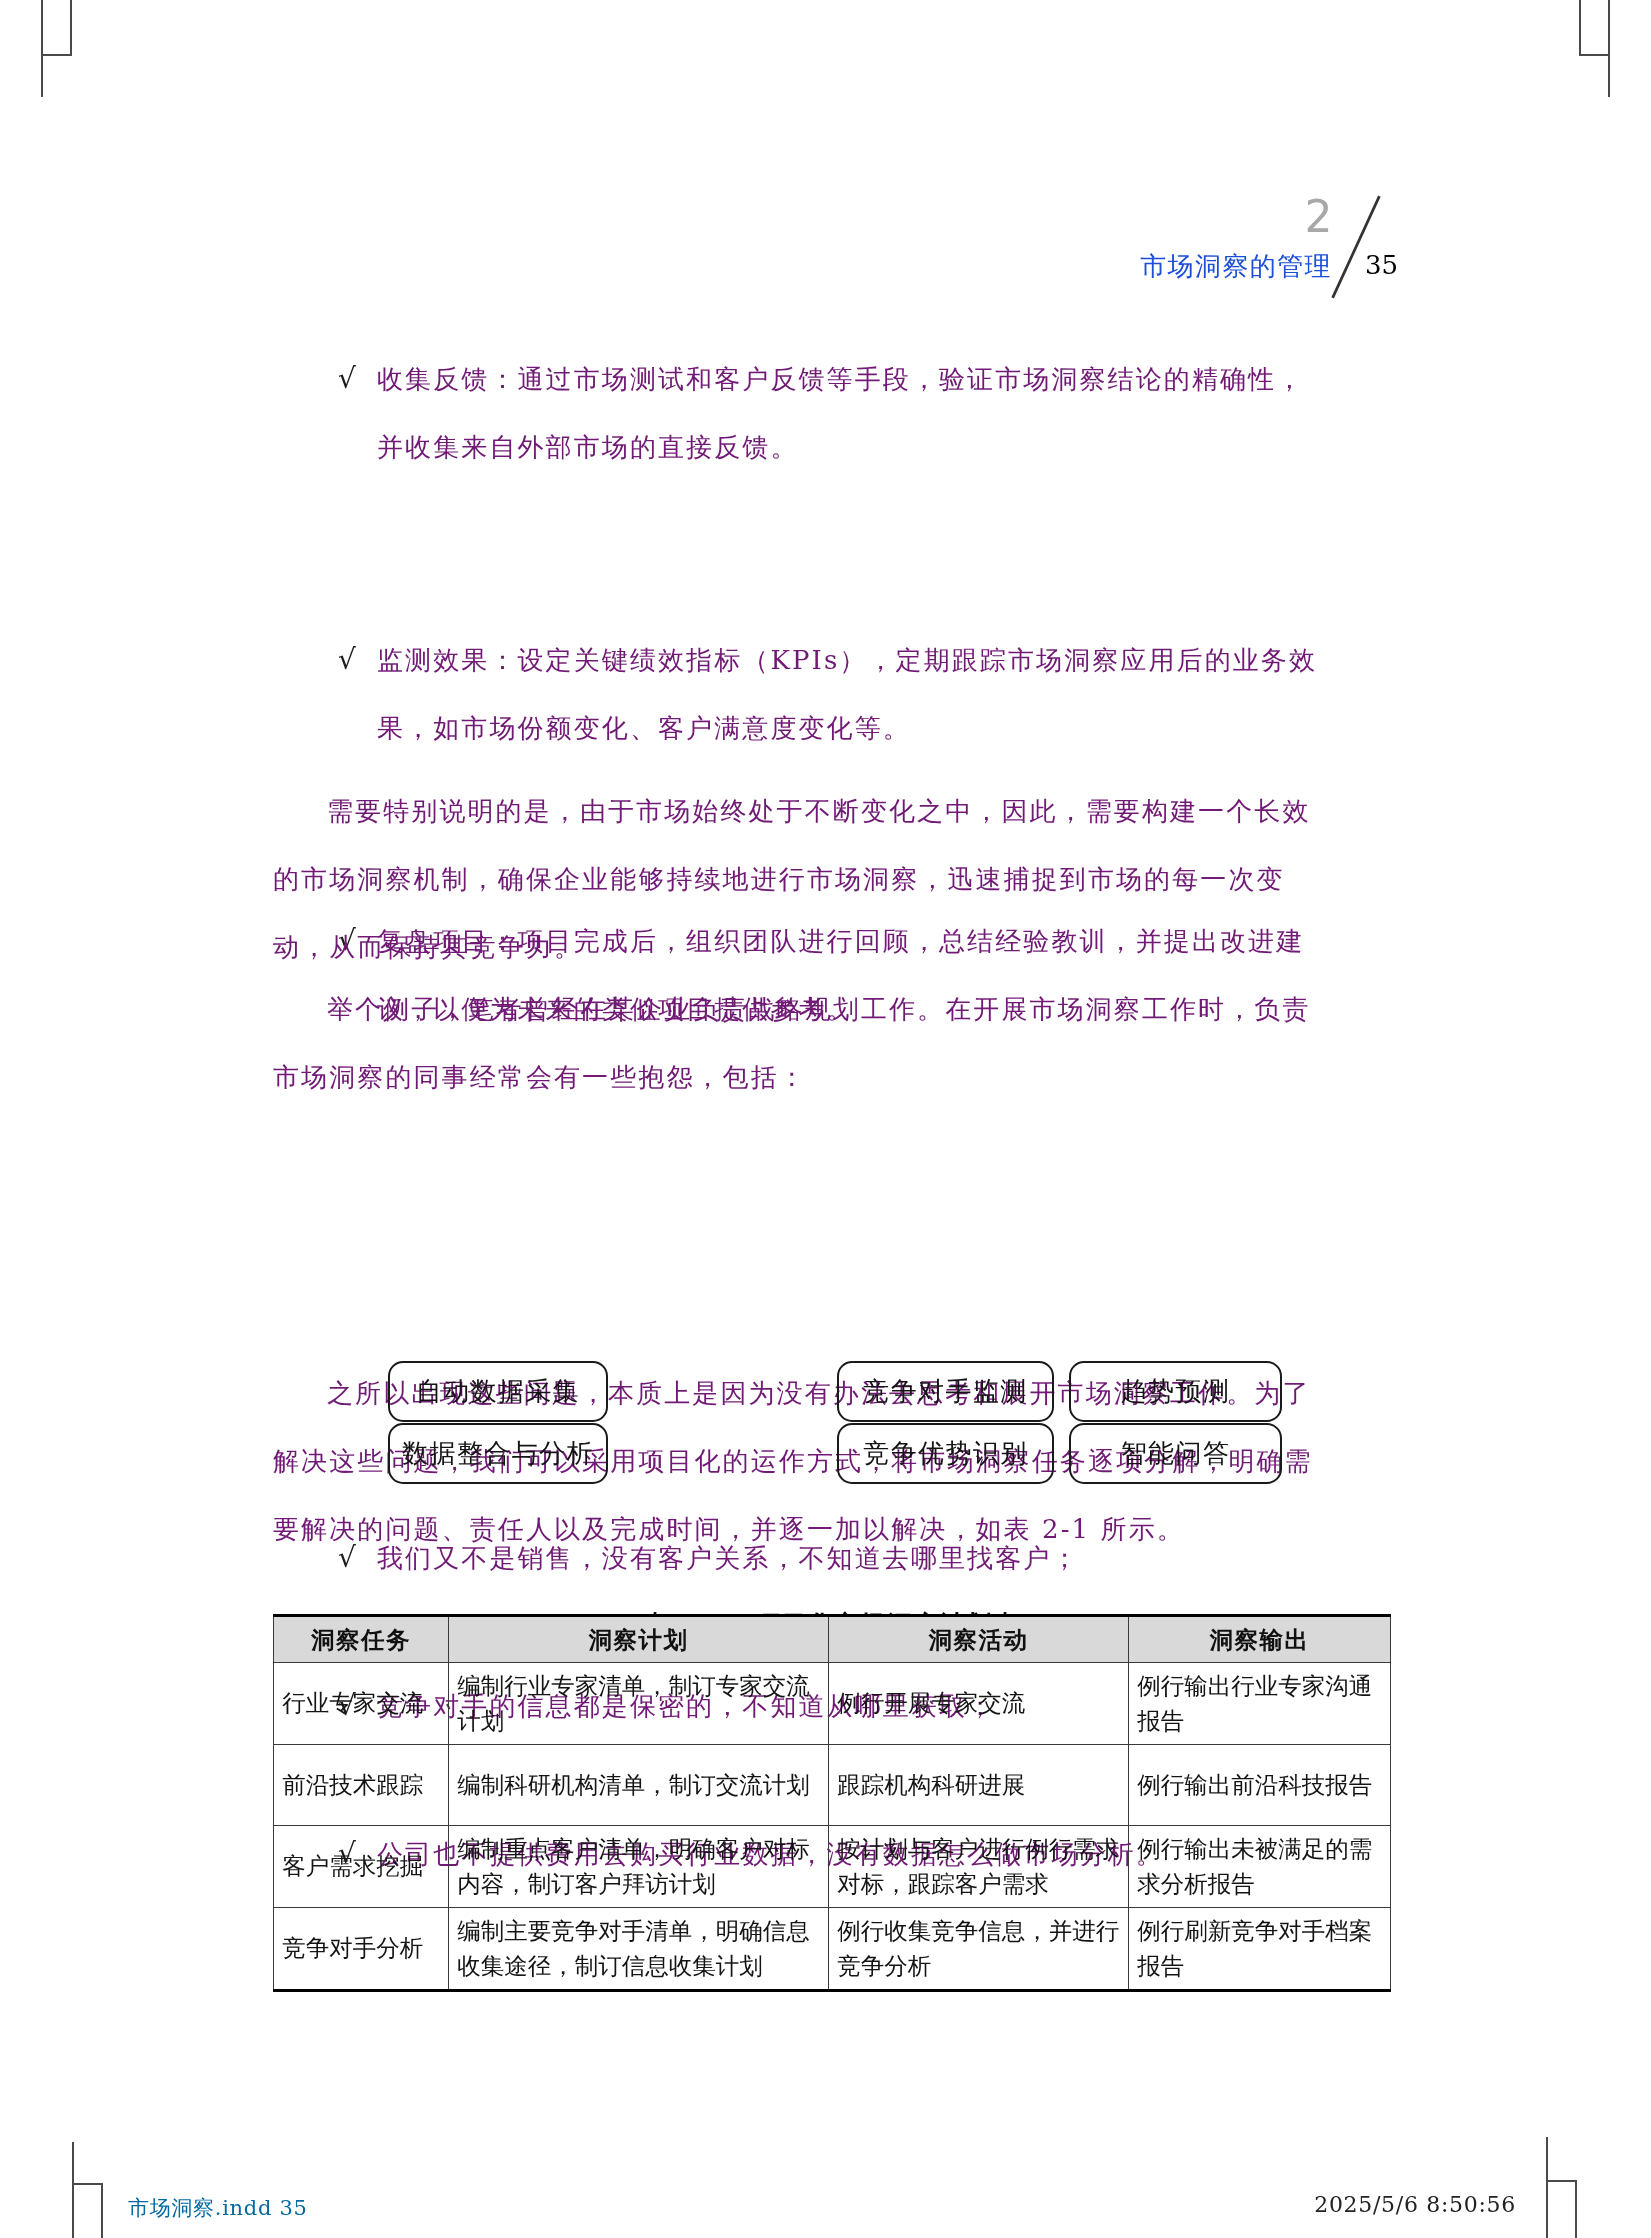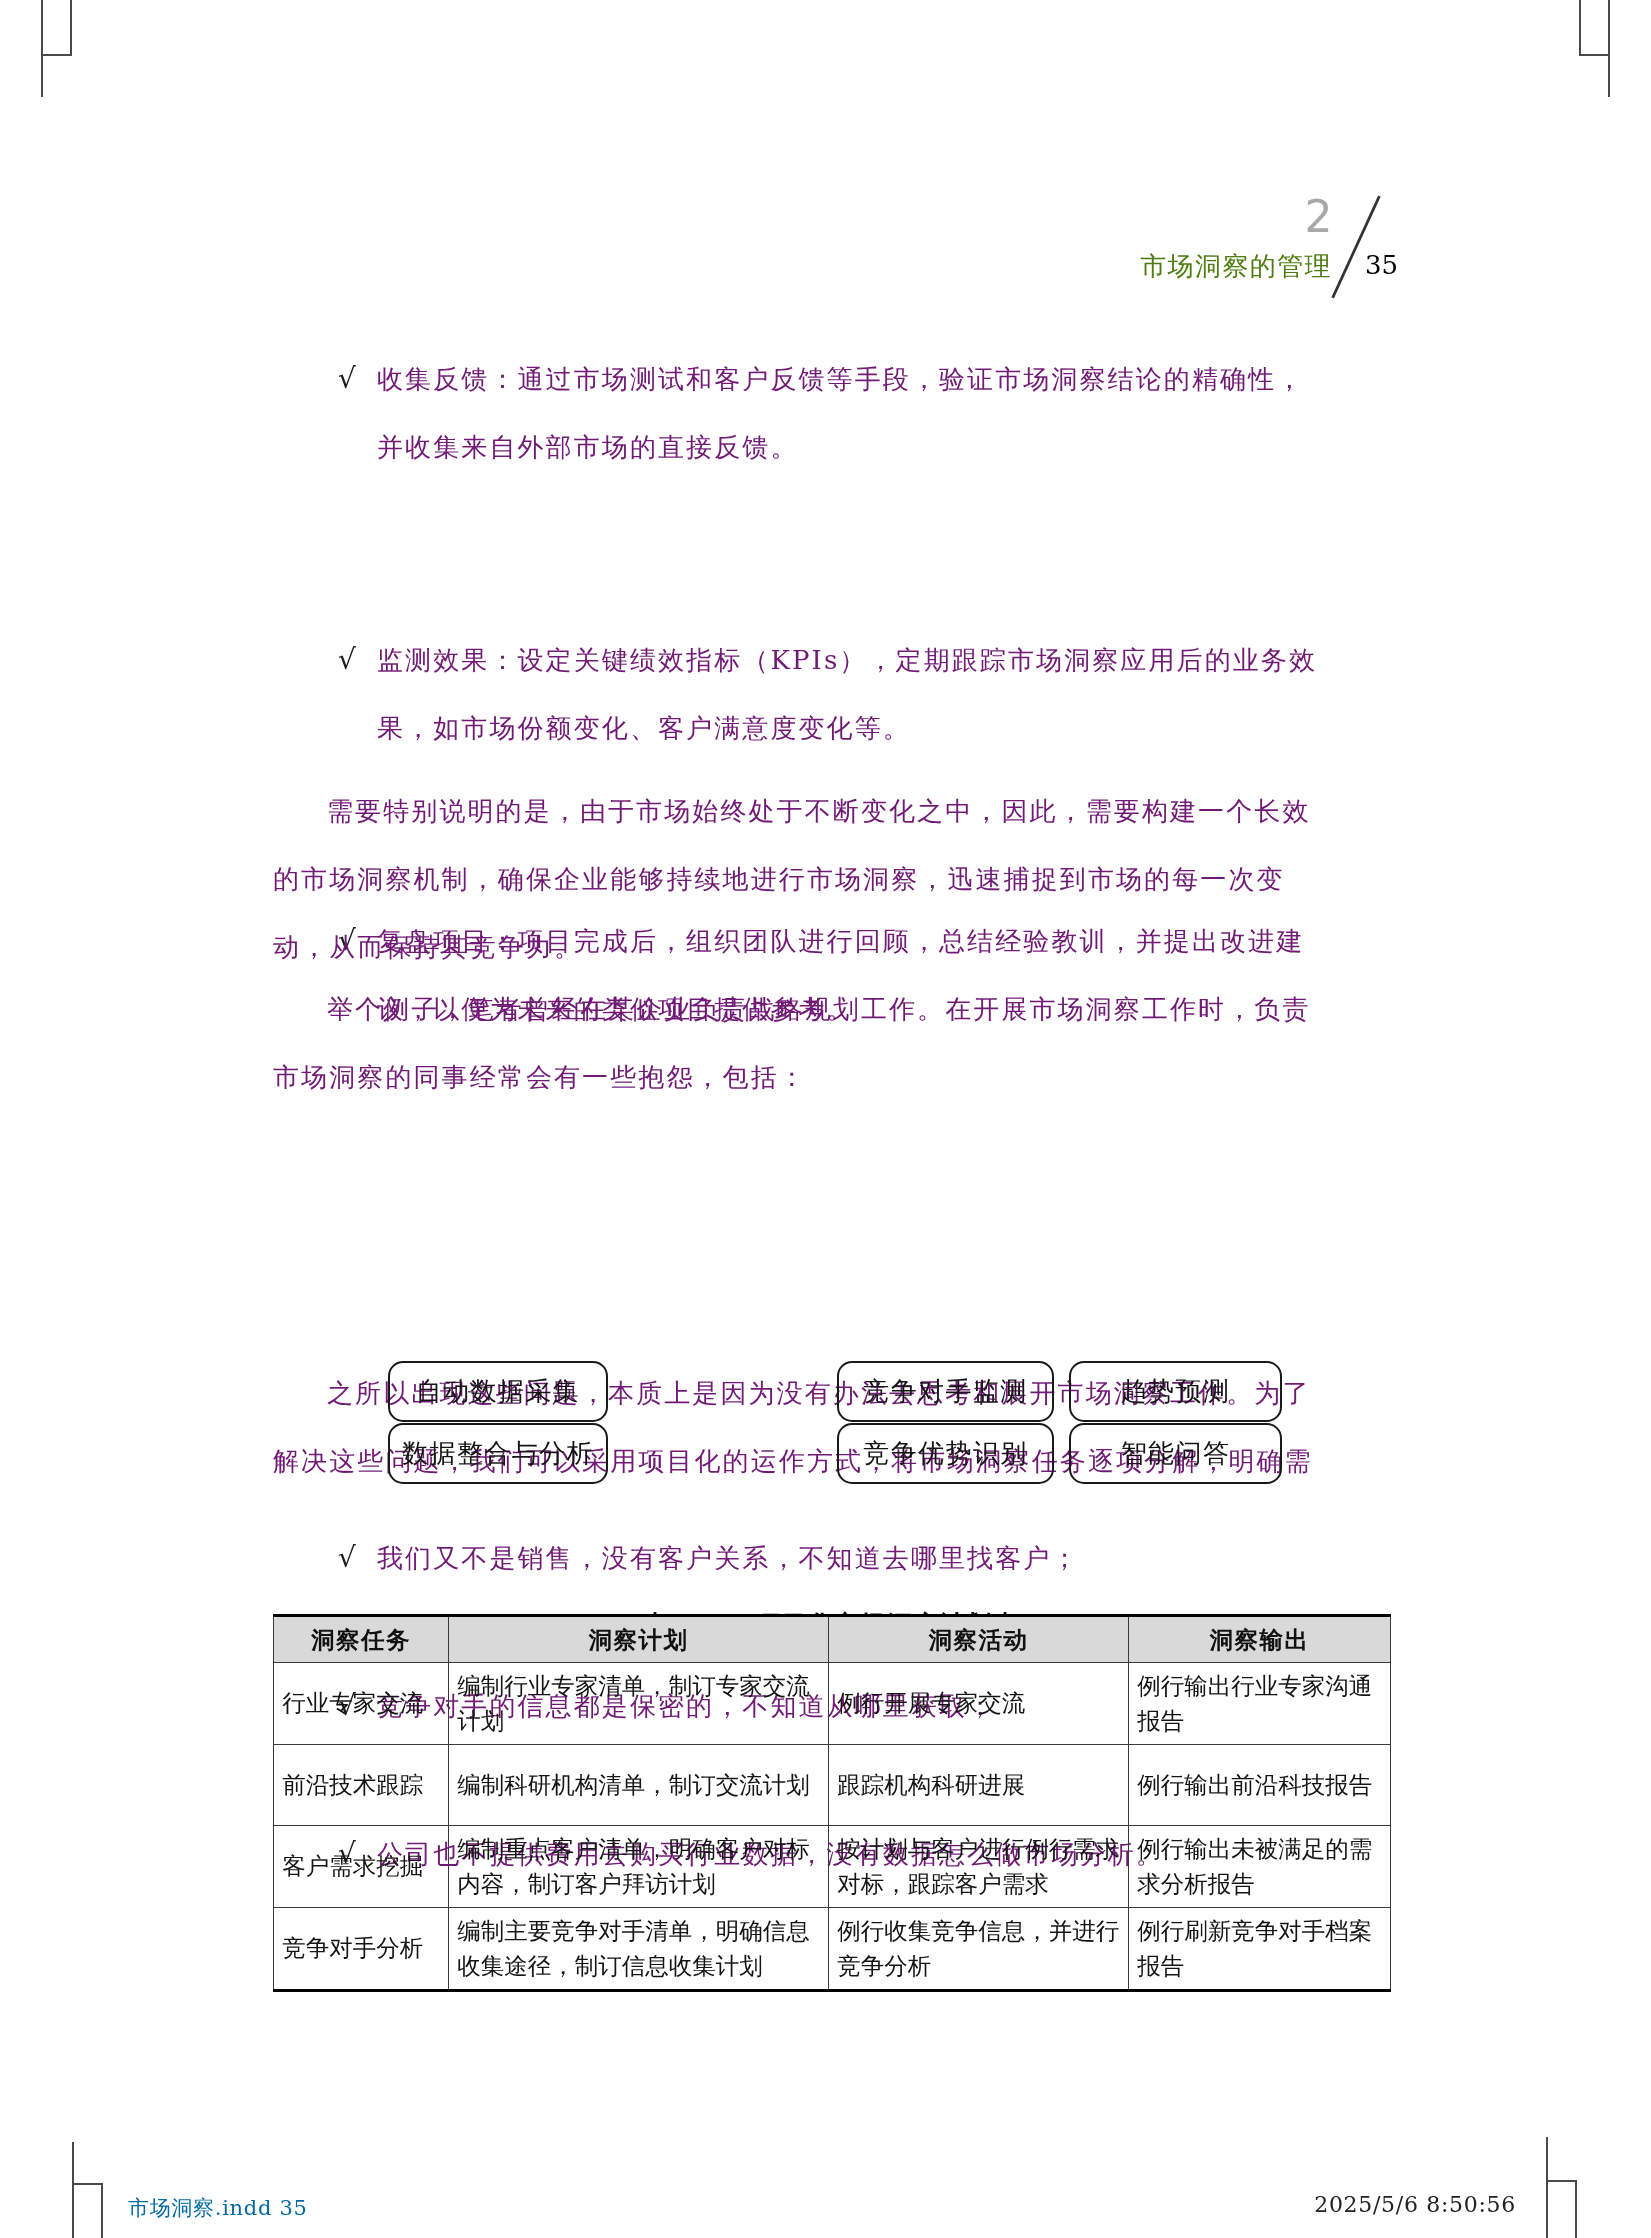--- a/index.html
+++ b/index.html
@@ -7,21 +7,21 @@
     position:relative; width:1651px; height:2239px; background:#ffffff;
     font-family:"DejaVu Serif", serif; color:#1a1a1a; overflow:hidden;
   }
   
   .cm { position:absolute; background:#4a4a4a; }
 
   
   .chap-num { position:absolute; left:1298px; top:191px; width:41px; text-align:center;
     font-family:"DejaVu Sans", sans-serif; font-size:44px; color:#a8a8a8; }
   .chap-title { position:absolute; left:1132px; top:249px; width:200px; text-align:right;
-    font-family:"DejaVu Sans", sans-serif; font-size:26px; color:#4d7c0f; letter-spacing:1.4px; }
+    font-family:"DejaVu Sans", sans-serif; font-size:26px; color:#1d4ed8; letter-spacing:1.4px; }
   .page-num { position:absolute; left:1365px; top:250px; font-size:26px; color:#000000; }
   .hdr-slash { position:absolute; left:1327px; top:192px; }
 
   
   .blk { position:absolute; left:273px; width:1116px; }
   .line { font-size:26px; line-height:68px; letter-spacing:2.1px; white-space:nowrap; color:#701a75; }
   .indent { padding-left:54px; }
   .bullet { position:relative; padding-left:104px; }
   .check { position:absolute; left:65px; top:0; font-size:28px; line-height:68px; color:#1c1c1c; }
 
@@ -112,20 +112,21 @@
     <div class="line">竞争对手的信息都是保密的，不知道从哪里获取；</div>
   </div>
   <div class="blk bullet" style="top:1276px;">
     <span class="check">√</span>
     <div class="line">公司也不提供费用去购买行业数据，没有数据怎么做市场分析。</div>
   </div>
 
   <div class="blk" style="top:1359px;">
     <div class="line indent">之所以出现这些问题，本质上是因为没有办法去思考和展开市场洞察工作。为了</div>
     <div class="line">解决这些问题，我们可以采用项目化的运作方式，将市场洞察任务逐项分解，明确需</div>
+    <div class="line">要解决的问题、责任人以及完成时间，并逐一加以解决，如表 2-1 所示。</div>
   </div>
 
   <div class="obox" style="left:388px;top:1361px;width:220px;">
     <span>自动数据采集</span>
   </div>
   <div class="obox" style="left:837px;top:1361px;width:217px;">
     <span>竞争对手监测</span>
   </div>
   <div class="obox" style="left:1069px;top:1361px;width:213px;">
     <span>趋势预测</span>

